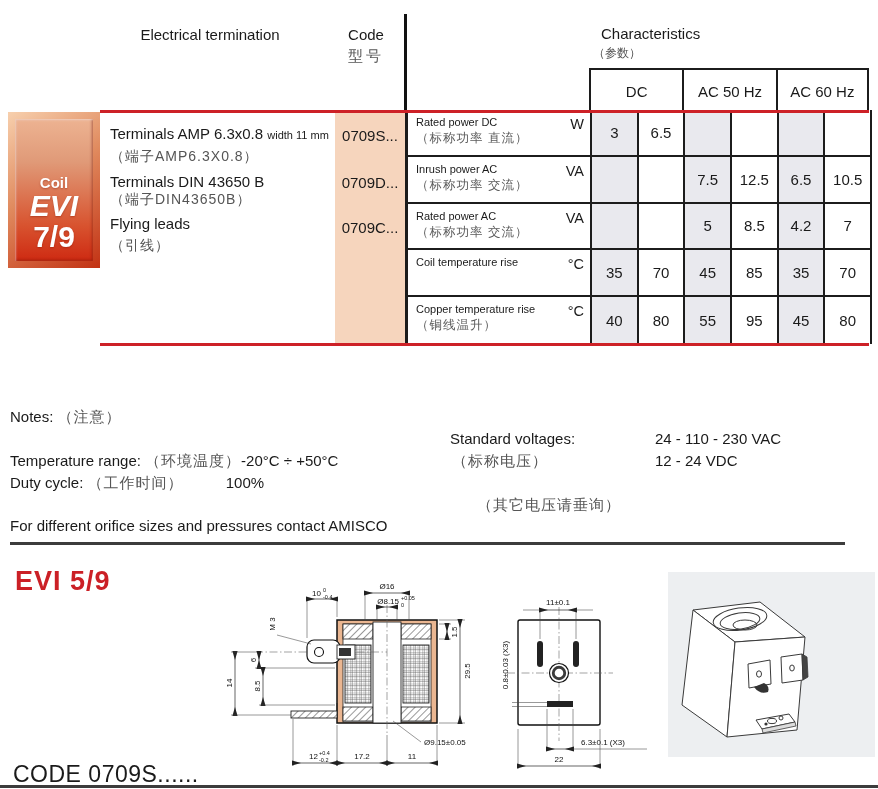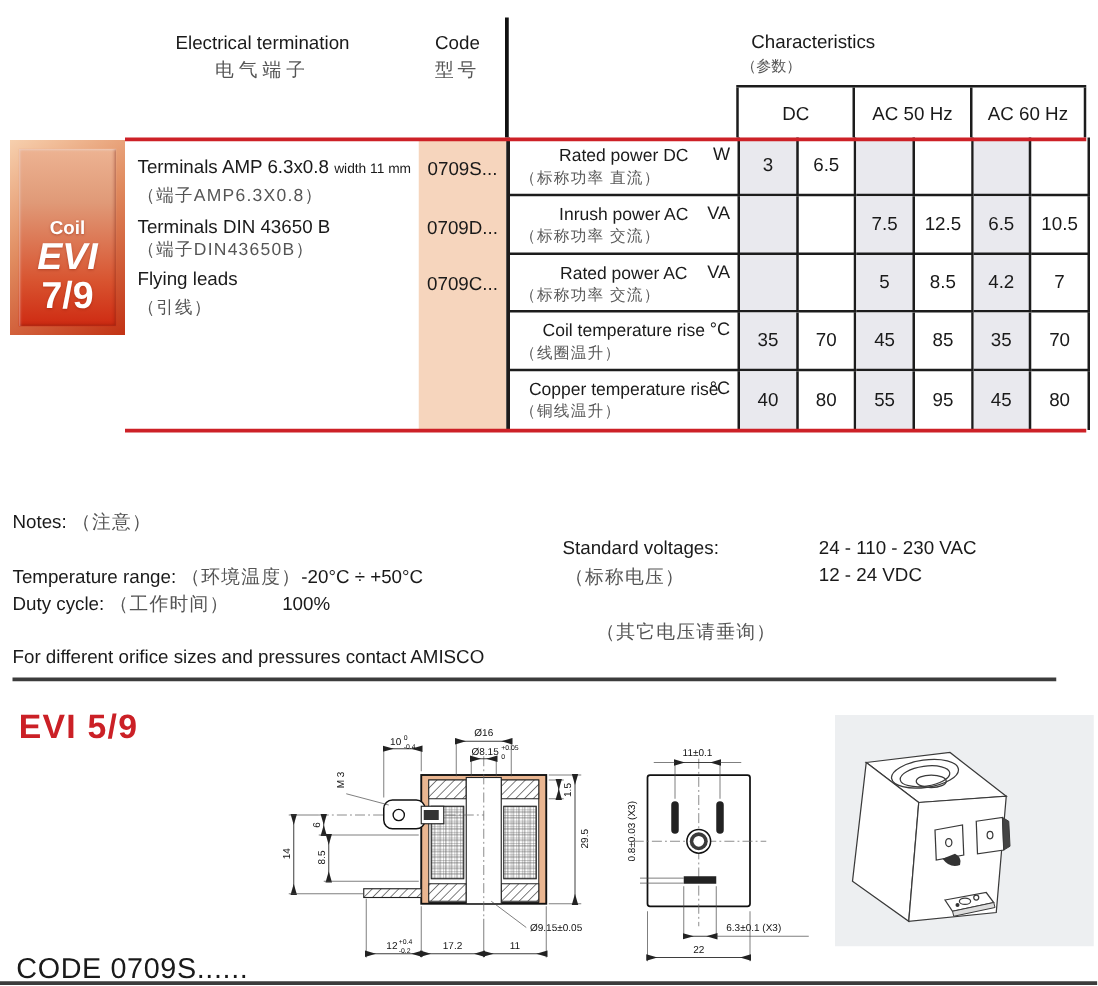--- a/index.html
+++ b/index.html
@@ -35,21 +35,21 @@
   .term-zh{font-size:14px;color:#555;letter-spacing:1px;}
   .code-cell{position:absolute;left:335px;width:70px;text-align:center;font-size:15px;z-index:4;}
   .code-col-bg{position:absolute;left:335px;top:111px;width:70px;height:233px;background:#f6d5bd;z-index:1;}
   
   .char-grid{position:absolute;left:405px;top:110px;width:464px;height:234px;z-index:2;
              display:grid;grid-template-columns:184px repeat(6,1fr);grid-template-rows:repeat(5,1fr);
              border-left:3px solid #1c1c1c;background:#fff;}
   .cg{border-right:2px solid #1c1c1c;border-bottom:2px solid #1c1c1c;box-sizing:border-box;}
   .cg.nb{border-bottom:none;}
   .cg-label{position:relative;padding:6px 8px 0 8px;}
-  .cg-en{font-size:14px;text-align:center;}
+  .cg-en{font-size:11px;}
   .cg-zh{font-size:12.5px;color:#5a5a5a;letter-spacing:1px;margin-top:2px;}
   .cg-unit{position:absolute;top:6px;right:6px;font-size:14.5px;color:#1a1a1a;}
   .cg-val{display:flex;align-items:center;justify-content:center;font-size:15px;}
   .shade{background:#e9e9ee;}
   
   .note-line{position:absolute;font-size:15px;white-space:nowrap;}
   .gray-rule{position:absolute;background:#3c3c3c;}
   
   .sec-title{position:absolute;left:15px;top:566px;font-size:27px;font-weight:800;color:#cb2026;letter-spacing:1px;}
   .footer-code{position:absolute;left:13px;top:761px;font-size:23px;color:#1a1a1a;letter-spacing:.5px;}
@@ -62,21 +62,20 @@
   .dimS{font-size:5.5px;fill:#111;font-family:"Liberation Sans",sans-serif;}
   .iso{stroke:#3a3a3a;stroke-width:1;fill:#fff;}
   .isoT{stroke:#3a3a3a;stroke-width:1;fill:none;}
 </style>
 </head>
 <body>
 
 <div class="page">
 
   <div class="abs hdr-txt" style="left:105px;top:26px;width:210px;text-align:center;">Electrical termination</div>
-  <div class="abs hdr-txt zh" style="left:105px;top:47px;width:210px;text-align:center;letter-spacing:4px;">电气端子</div>
 
   <div class="abs hdr-txt" style="left:330px;top:26px;width:72px;text-align:center;">Code</div>
   <div class="abs hdr-txt zh" style="left:330px;top:47px;width:72px;text-align:center;letter-spacing:3px;">型号</div>
 
   <div class="abs vline" style="left:404px;top:14px;width:3px;height:96px;"></div>
 
   <div class="abs hdr-txt" style="left:601px;top:25px;">Characteristics</div>
   <div class="abs hdr-small" style="left:593px;top:45px;">（参数）</div>
 
   <div class="hdr-grid">
@@ -144,21 +143,20 @@
     </div>
     <div class="cg cg-val shade"></div>
     <div class="cg cg-val"></div>
     <div class="cg cg-val shade">5</div>
     <div class="cg cg-val">8.5</div>
     <div class="cg cg-val shade">4.2</div>
     <div class="cg cg-val">7</div>
 
     <div class="cg cg-label">
       <div class="cg-en">Coil temperature rise</div>
-      <div class="cg-zh">（线圈温升）</div>
       <span class="cg-unit">°C</span>
     </div>
     <div class="cg cg-val shade">35</div>
     <div class="cg cg-val">70</div>
     <div class="cg cg-val shade">45</div>
     <div class="cg cg-val">85</div>
     <div class="cg cg-val shade">35</div>
     <div class="cg cg-val">70</div>
 
     <div class="cg nb cg-label">

